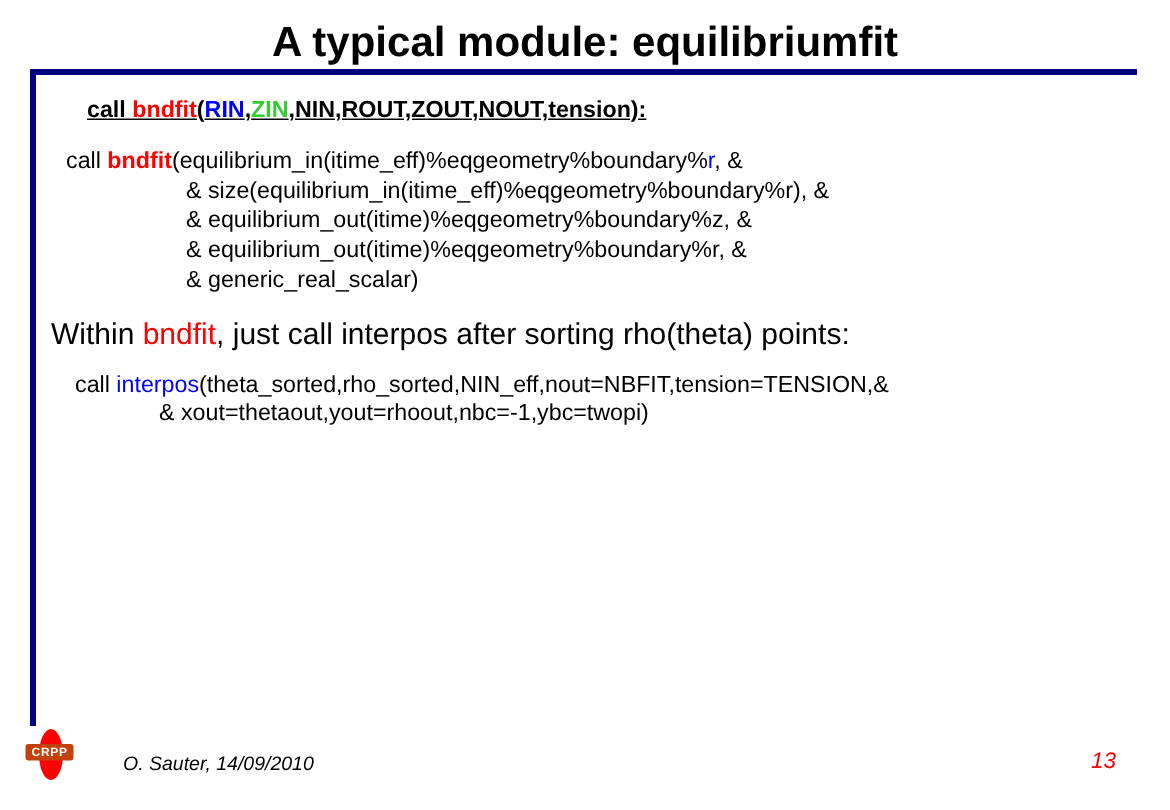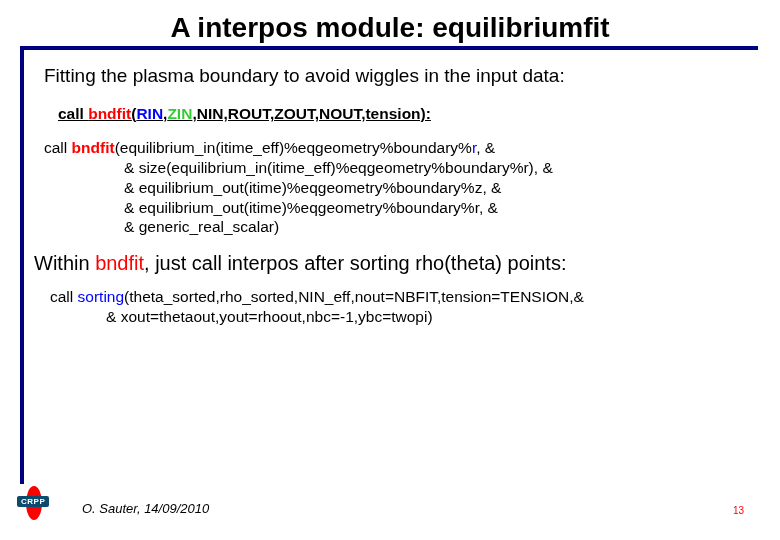--- a/index.html
+++ b/index.html
@@ -94,21 +94,21 @@
     width: 16px;
     height: 34px;
     background: #ff0000;
     border-radius: 50%;
     z-index: 1;
   }
   .logo-label {
     position: absolute;
     left: 3px;
     top: 10px;
-    background: #0c4a6e;
+    background: #c2410c;
     color: #ffffff;
     font-size: 8px;
     font-weight: bold;
     padding: 1px 4px;
     border-radius: 2px;
     z-index: 2;
     letter-spacing: 0.5px;
   }
   .footer-author {
     position: absolute;
@@ -116,53 +116,53 @@
     bottom: 4px;
     font-size: 13px;
     font-style: italic;
     color: #000000;
     margin-top: 19px;
   }
   .footer-page {
     position: absolute;
     right: 36px;
     bottom: 4px;
-    font-size: 10px;
+    font-size: 15px;
+    font-style: italic;
     color: #ff0000;
   }
 </style>
 </head>
 <body>
 
 <div class="vertical-bar"></div>
 
-<div class="slide-title">A interpos module: equilibriumfit</div>
+<div class="slide-title">A typical module: equilibriumfit</div>
 <div class="title-underline"></div>
 
 <div class="content">
-  <div class="intro">Fitting the plasma boundary to avoid wiggles in the input data:</div>
 
   <div class="code-block bold">
     <span>call </span><span class="red">bndfit</span><span>(</span><span class="blue">RIN</span><span>,</span><span class="green">ZIN</span><span>,NIN,ROUT,ZOUT,NOUT,tension):</span>
   </div>
 
   <div class="code-lines">
     <span>call </span><span class="bold red">bndfit</span><span>(equilibrium_in(itime_eff)%eqgeometry%boundary%</span><span class="blue">r</span><span>, &amp;</span>
     <span class="indent">&amp; size(equilibrium_in(itime_eff)%eqgeometry%boundary%r), &amp;</span>
     <span class="indent">&amp; equilibrium_out(itime)%eqgeometry%boundary%z, &amp;</span>
     <span class="indent">&amp; equilibrium_out(itime)%eqgeometry%boundary%r, &amp;</span>
     <span class="indent">&amp; generic_real_scalar)</span>
   </div>
 
   <div class="within-line">
     <span>Within </span><span class="red">bndfit</span><span>, just call interpos after sorting rho(theta) points:</span>
   </div>
 
   <div class="final-block">
-    <span>call </span><span class="blue">sorting</span><span>(theta_sorted,rho_sorted,NIN_eff,nout=NBFIT,tension=TENSION,&amp;</span>
+    <span>call </span><span class="blue">interpos</span><span>(theta_sorted,rho_sorted,NIN_eff,nout=NBFIT,tension=TENSION,&amp;</span>
     <span class="final-indent">&amp; xout=thetaout,yout=rhoout,nbc=-1,ybc=twopi)</span>
   </div>
 </div>
 
 <div class="footer">
   <div class="logo">
     <div class="logo-ellipse"></div>
     <div class="logo-label">CRPP</div>
   </div>
   <div class="footer-author">O. Sauter, 14/09/2010</div>

